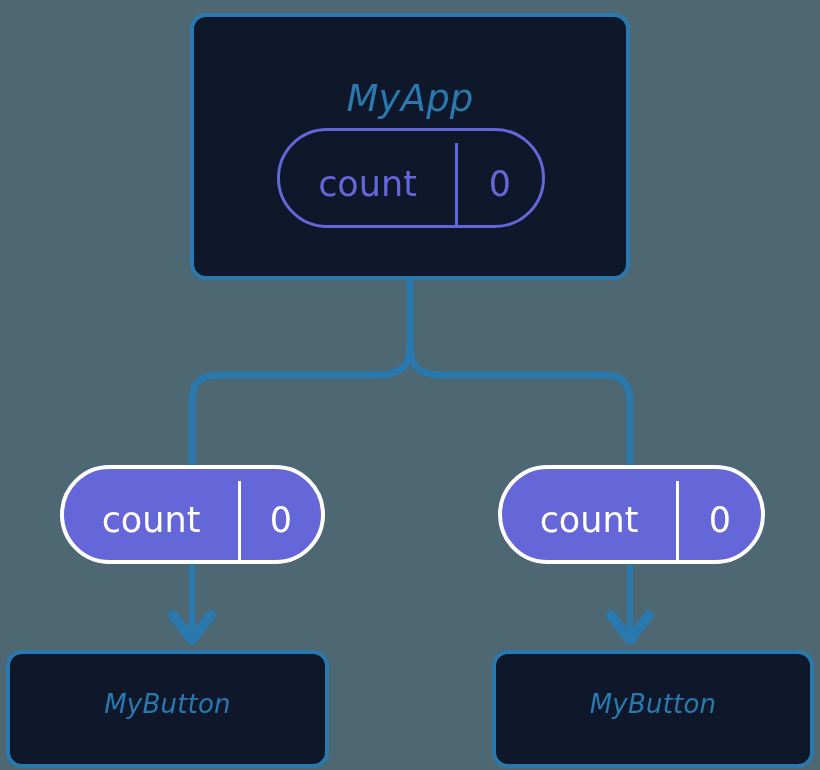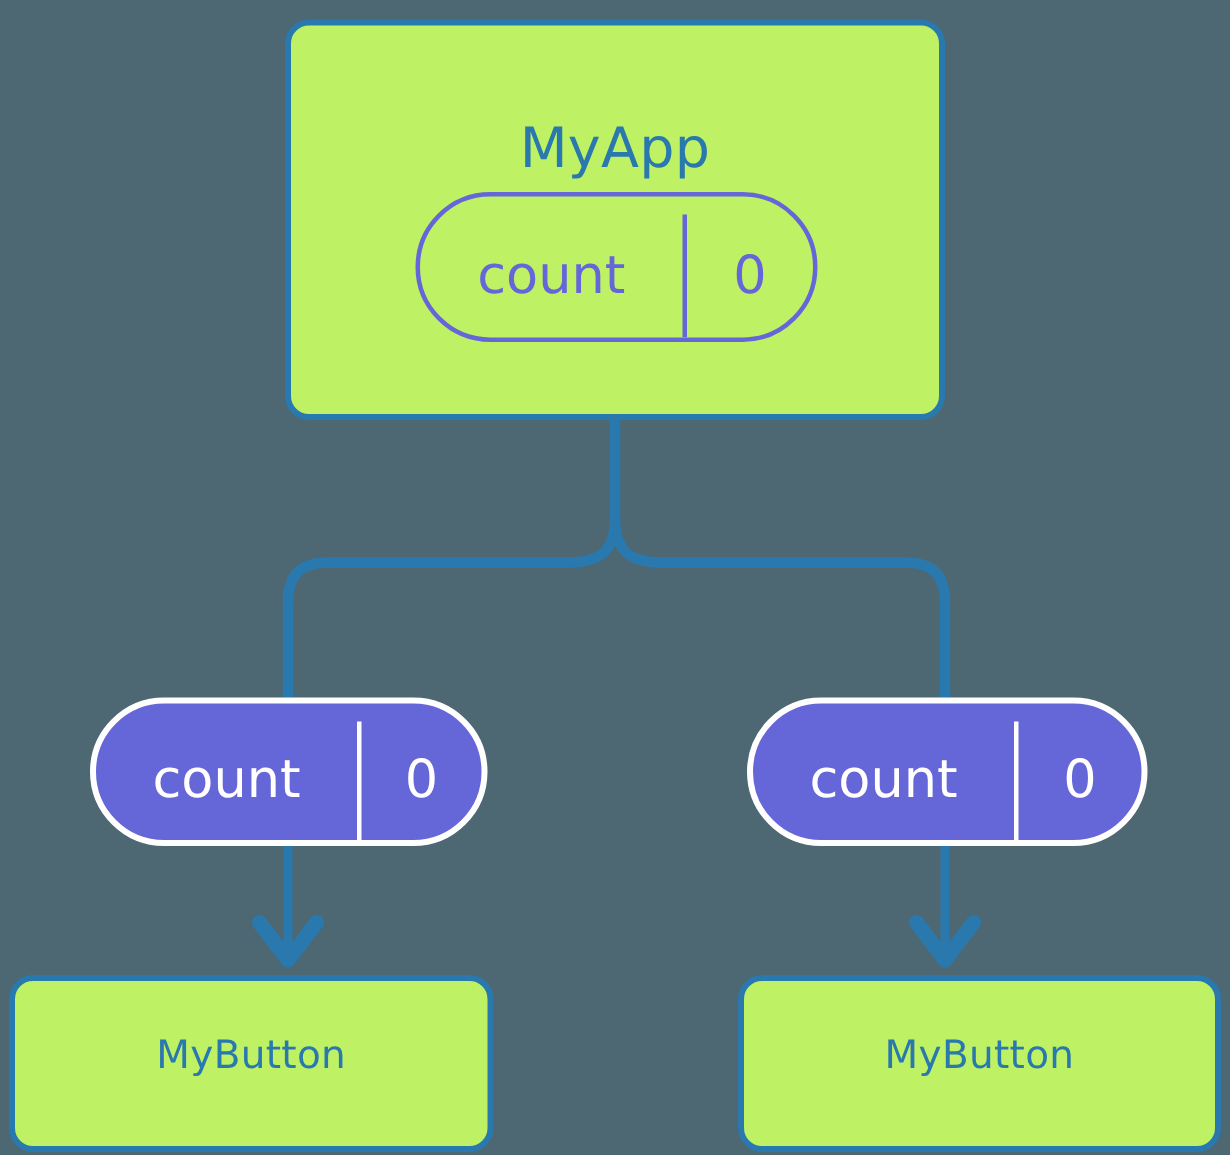--- a/index.html
+++ b/index.html
@@ -23,23 +23,24 @@
     position: absolute;
     left: 0;
     top: 0;
     width: 820px;
     height: 770px;
     pointer-events: none;
   }
   .node-box {
     position: absolute;
     box-sizing: border-box;
-    background: #bef264;
+    background: #0f172a;
     border: 4px solid #2a79ae;
     border-radius: 16px;
+    font-style: italic;
   }
   .node-title {
     position: absolute;
     left: 0;
     right: 0;
     text-align: center;
     color: #2a79ae;
     font-family: "DejaVu Sans", sans-serif;
     font-weight: 400;
     letter-spacing: 0.2px;

